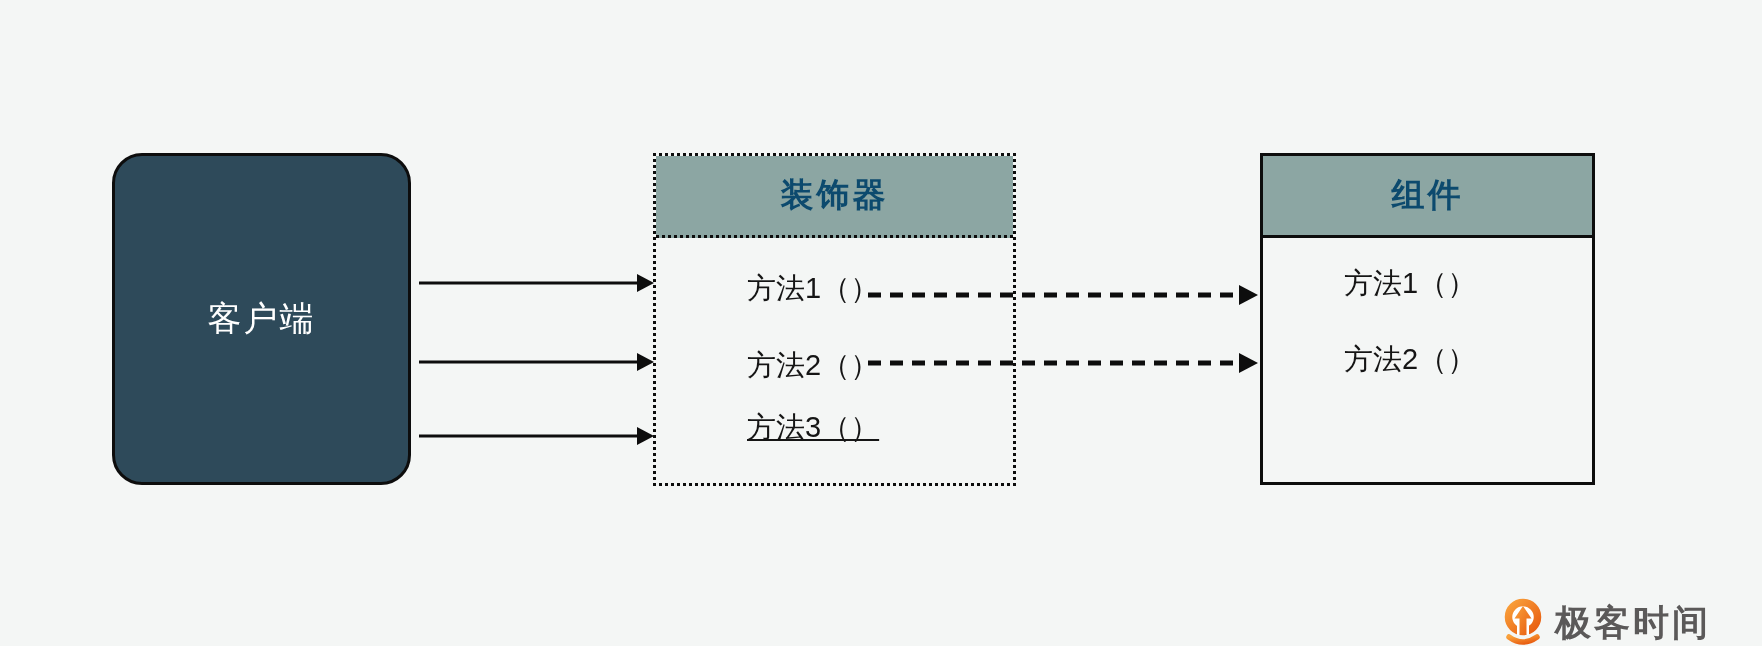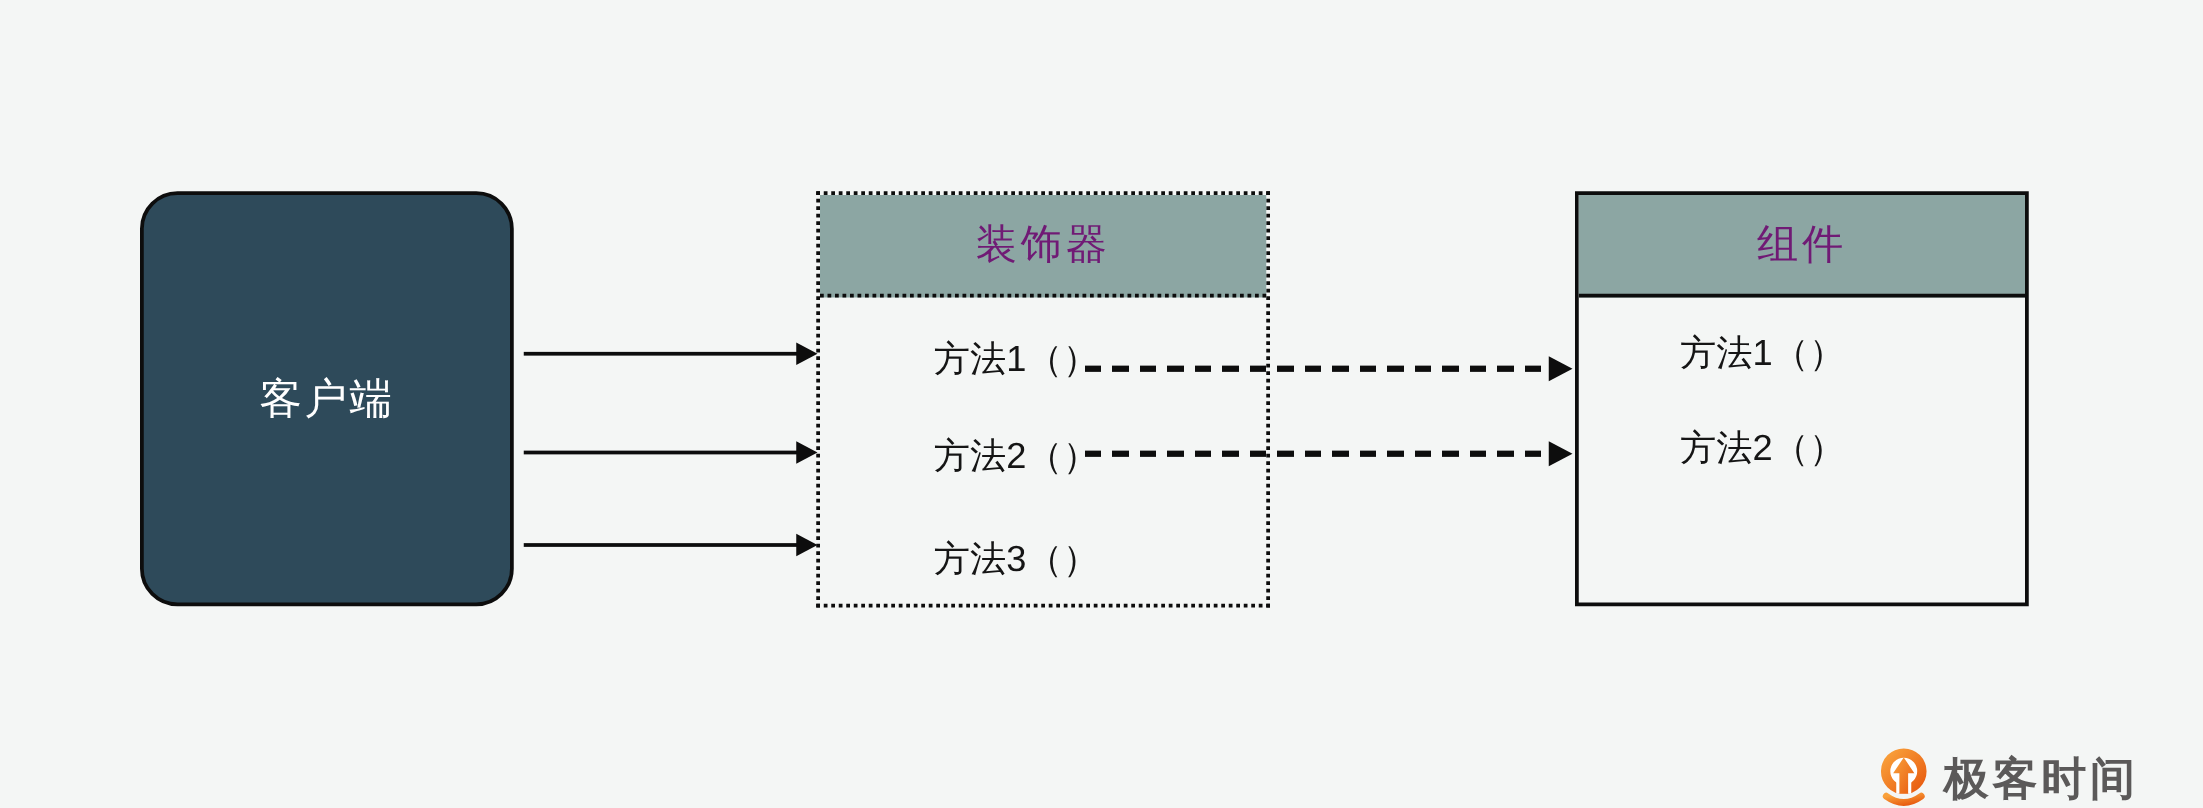--- a/index.html
+++ b/index.html
@@ -26,41 +26,41 @@
     color: #ffffff; font-size: 34px; font-weight: 500; letter-spacing: 2px;
   }
 
   
   .uml-box { position: absolute; box-sizing: border-box; }
   .uml-box.decorator {
     left: 653px; top: 153px; width: 363px; height: 333px;
     border: 3px dotted #0d0d0d;
   }
   .uml-box.component {
-    left: 1260px; top: 153px; width: 363px; height: 332px;
+    left: 1260px; top: 153px; width: 335px; height: 332px;
     border: 3px solid #0d0d0d;
   }
   .uml-header {
     position: absolute; left: 0; right: 0; top: 0; height: 82px;
     background: #8ca6a3;
     display: flex; align-items: center; justify-content: center;
-    color: #701a75; font-size: 33px; font-weight: 400; letter-spacing: 3px;
+    color: #0c4a6e; font-size: 33px; font-weight: 700; letter-spacing: 3px;
     box-sizing: border-box;
   }
   .decorator .uml-header { border-bottom: 3px dotted #0d0d0d; }
   .component .uml-header { border-bottom: 3px solid #0d0d0d; }
 
   .method {
     position: absolute; font-size: 29px; color: #151515;
     white-space: nowrap; line-height: 32px; height: 32px; margin-left: 14px;
   }
   .decorator .method { left: 77px; }
   .decorator .m1 { top: 116px; }
   .decorator .m2 { top: 193px; }
-  .decorator .m3 { top: 276px; }
+  .decorator .m3 { top: 255px; text-decoration: underline; }
   .component .method { left: 67px; }
   .component .m1 { top: 111px; }
   .component .m2 { top: 187px; }
 
   
   .arrow { position: absolute; height: 22px; }
   .arrow .line {
     position: absolute; left: 0; top: 50%; transform: translateY(-50%);
     height: 3px; background: #0d0d0d;
   }

